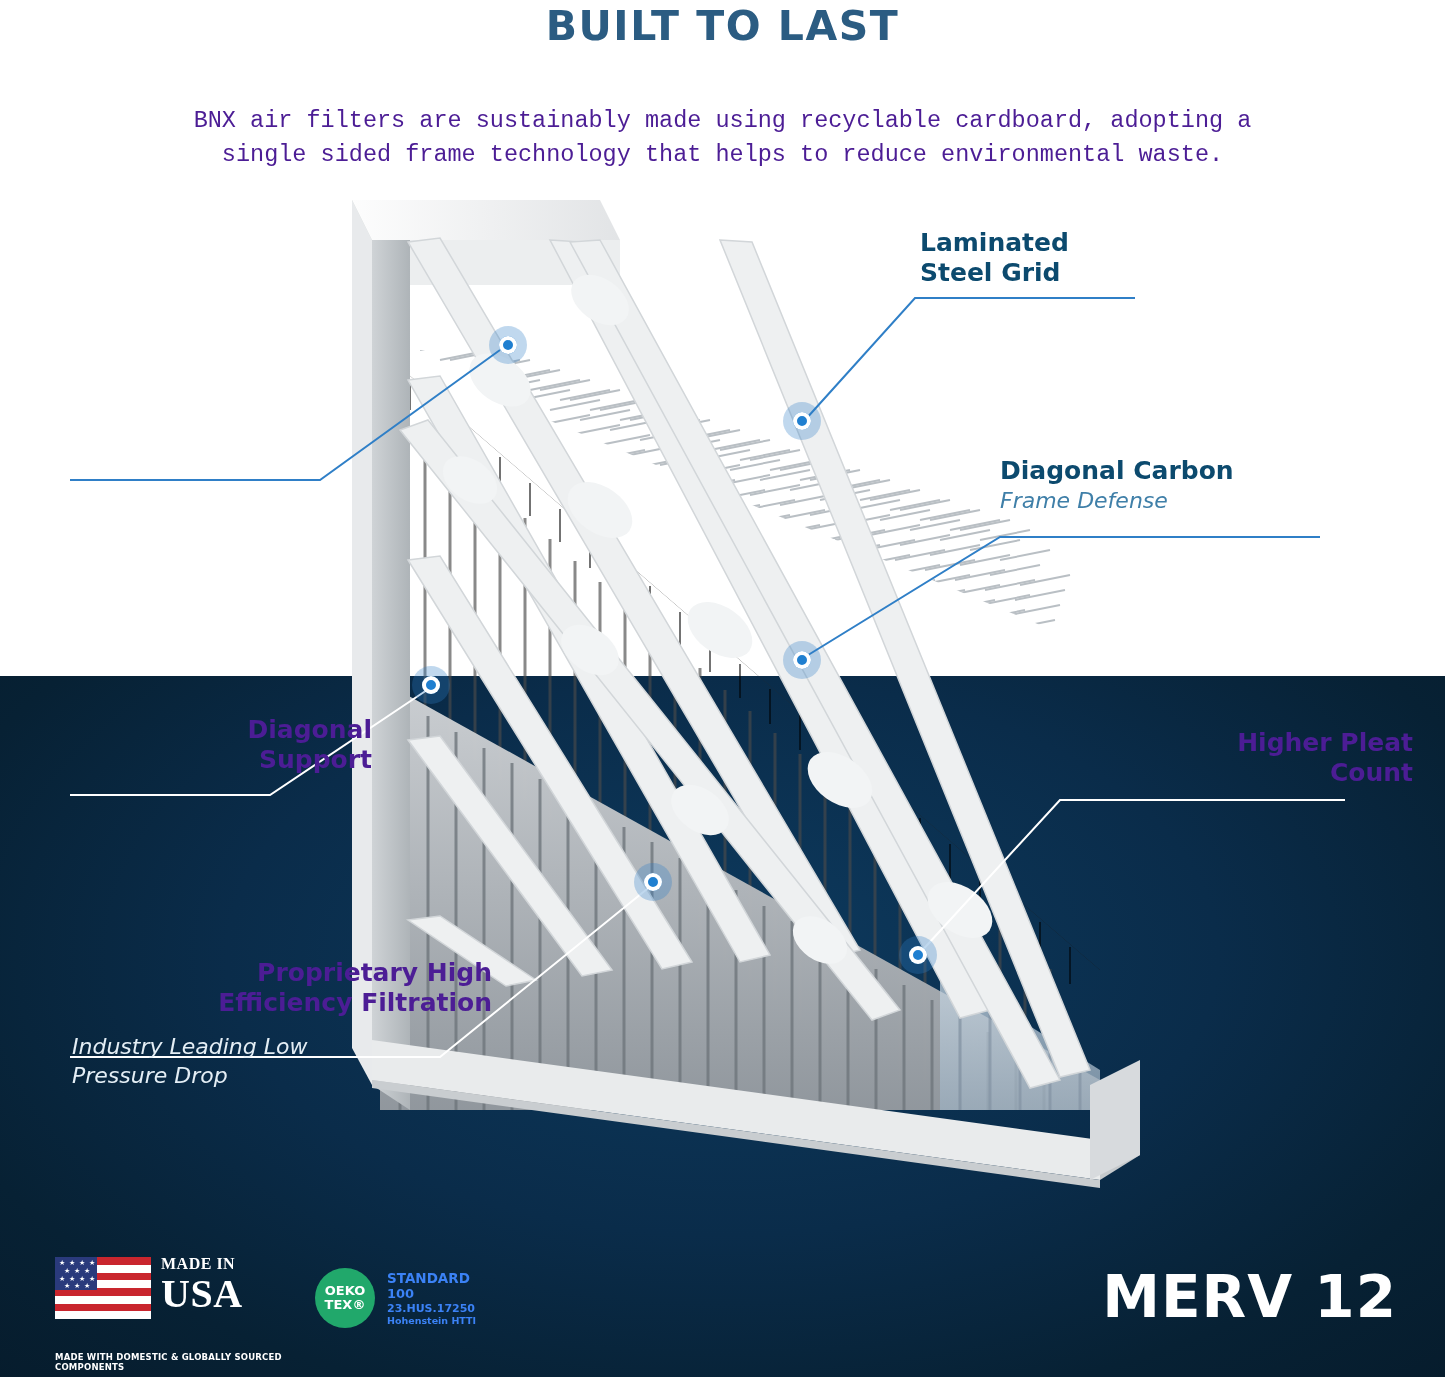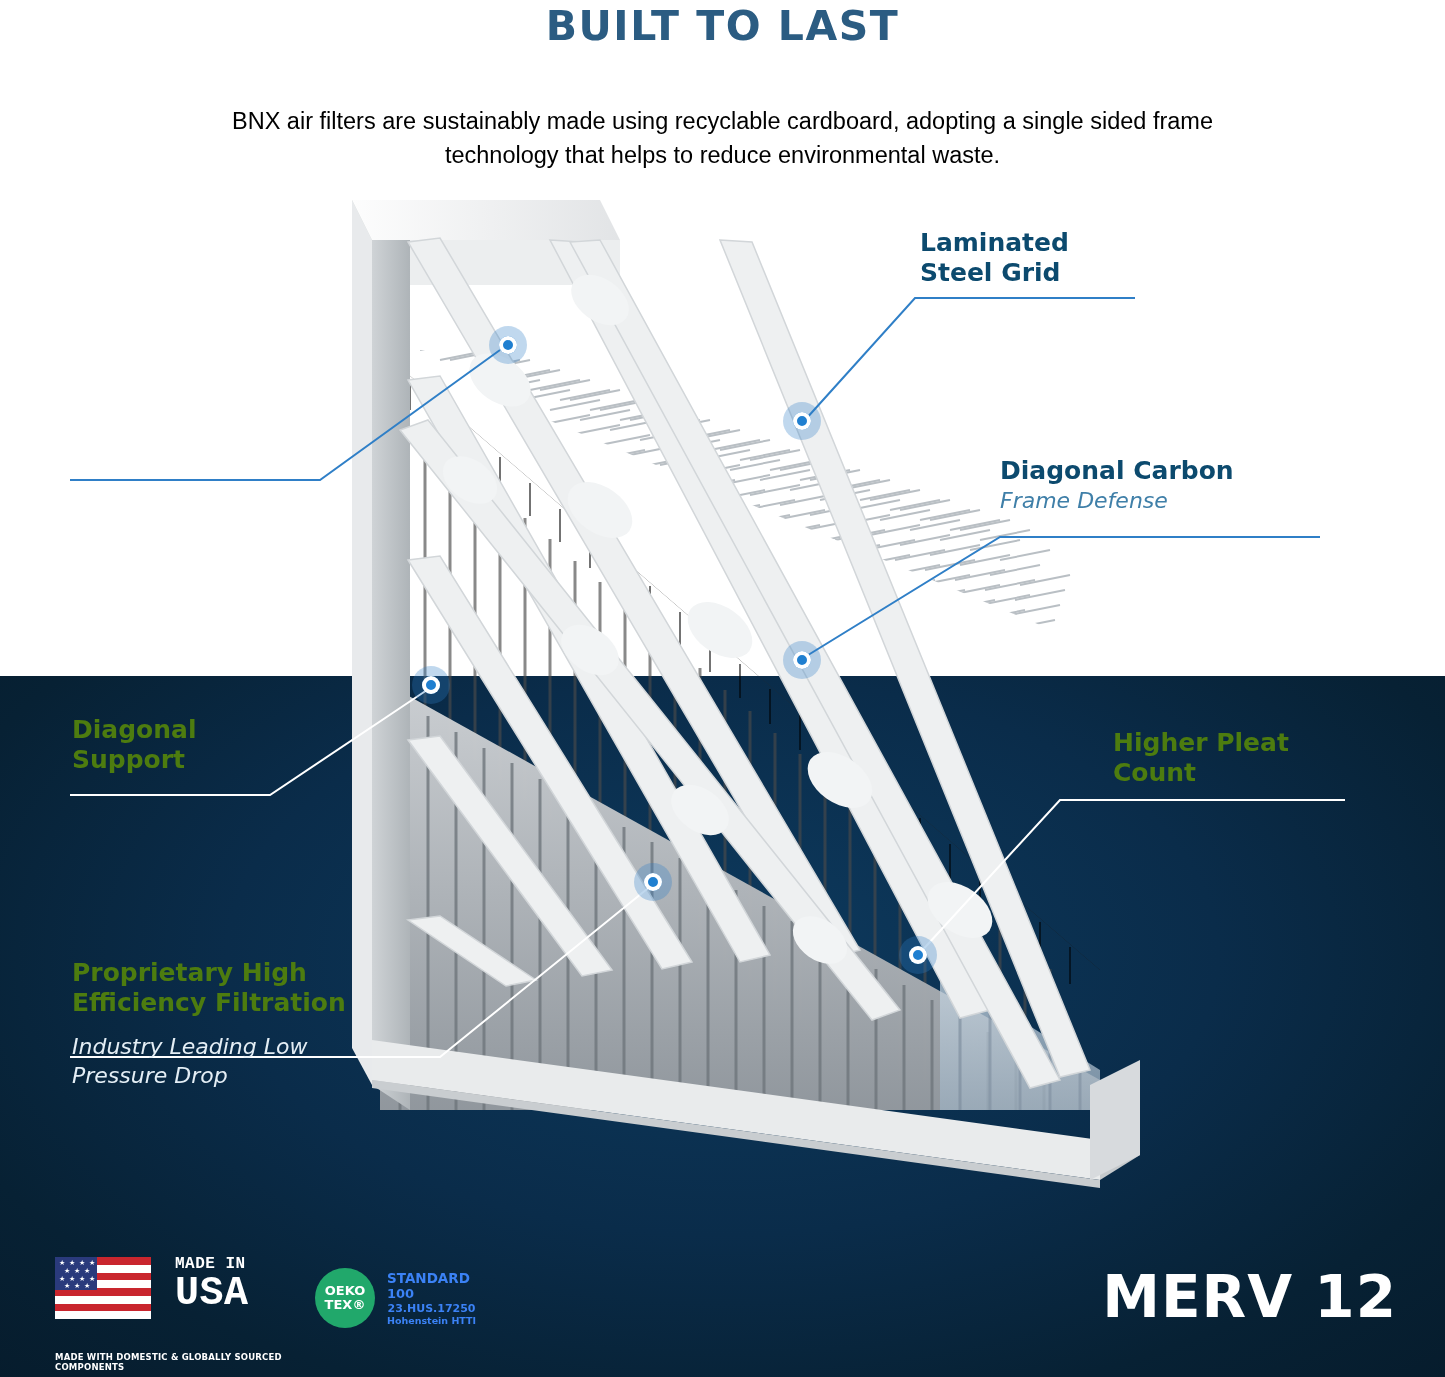--- a/index.html
+++ b/index.html
@@ -44,22 +44,22 @@
     color: #2b5c82;
     font-family: "DejaVu Sans", sans-serif;
   }
   .subhead {
     position: absolute;
     left: 190px; top: 104px;
     width: 1065px;
     text-align: center;
     font-size: 23.5px;
     line-height: 34px;
-    color: #000000;
-    font-family: Liberation Sans, sans-serif;
+    color: #4c1d95;
+    font-family: Liberation Mono, monospace;
     font-weight: 400;
   }
 
   
   .illu {
     position: absolute;
     left: 300px; top: 180px;
     width: 860px; height: 1010px;
   }
 
@@ -76,21 +76,21 @@
   }
   .callout .sub {
     font-size: 22px;
     font-style: italic;
     font-weight: 400;
     line-height: 29px;
     white-space: pre-line;
   }
   .callout.light .title { color: #0c4a6e; }
   .callout.light .sub   { color: #3f7fa8; }
-  .callout.dark .title  { color: #4d7c0f; }
+  .callout.dark .title  { color: #4c1d95; text-align: right; }
   .callout.dark .sub    { color: #e4eef5; }
 
   .leader {
     position: absolute;
     pointer-events: none;
   }
 
   
   .dot {
     position: absolute;
@@ -131,23 +131,23 @@
     width: 42px; height: 33px;
     background: #2a3a7c;
   }
   .flag .star {
     position: absolute;
     color: #ffffff;
     font-size: 7px;
     line-height: 7px;
   }
   .usa-text {
-    margin-left: 24px;
+    margin-left: 10px;
     color: #ffffff;
-    font-family: Liberation Mono, monospace;
+    font-family: Liberation Serif, serif;
   }
   .usa-text .made { font-size: 16px; font-weight: 700; letter-spacing: 0.5px; }
   .usa-text .usa  { font-size: 40px; font-weight: 700; letter-spacing: 0.5px; line-height: 42px; }
   .usa-note {
     position: absolute;
     left: 55px; top: 1352px;
     width: 250px;
     font-size: 8.5px;
     font-weight: 700;
     color: #ffffff;
@@ -175,21 +175,21 @@
     line-height: 14px;
     flex: none;
   }
   .oeko-text {
     margin-left: 12px;
     color: #3b82f6;
     font-family: "DejaVu Sans", sans-serif;
   }
   .oeko-text .std { font-size: 13.5px; font-weight: 700; line-height: 16px; }
   .oeko-text .num { font-size: 13px; font-weight: 700; line-height: 16px; }
-  .oeko-text .code { font-size: 11px; font-weight: 700; margin-top: 0; line-height: 13px; text-align: center; }
+  .oeko-text .code { font-size: 11px; font-weight: 700; margin-top: 0; line-height: 13px; }
   .oeko-text .inst { font-size: 9.5px; font-weight: 700; line-height: 12px; }
 
   .merv {
     position: absolute;
     right: 48px; top: 1263px;
     font-size: 58px;
     font-weight: 700;
     color: #ffffff;
     letter-spacing: 1px;
     font-family: "DejaVu Sans", sans-serif;

